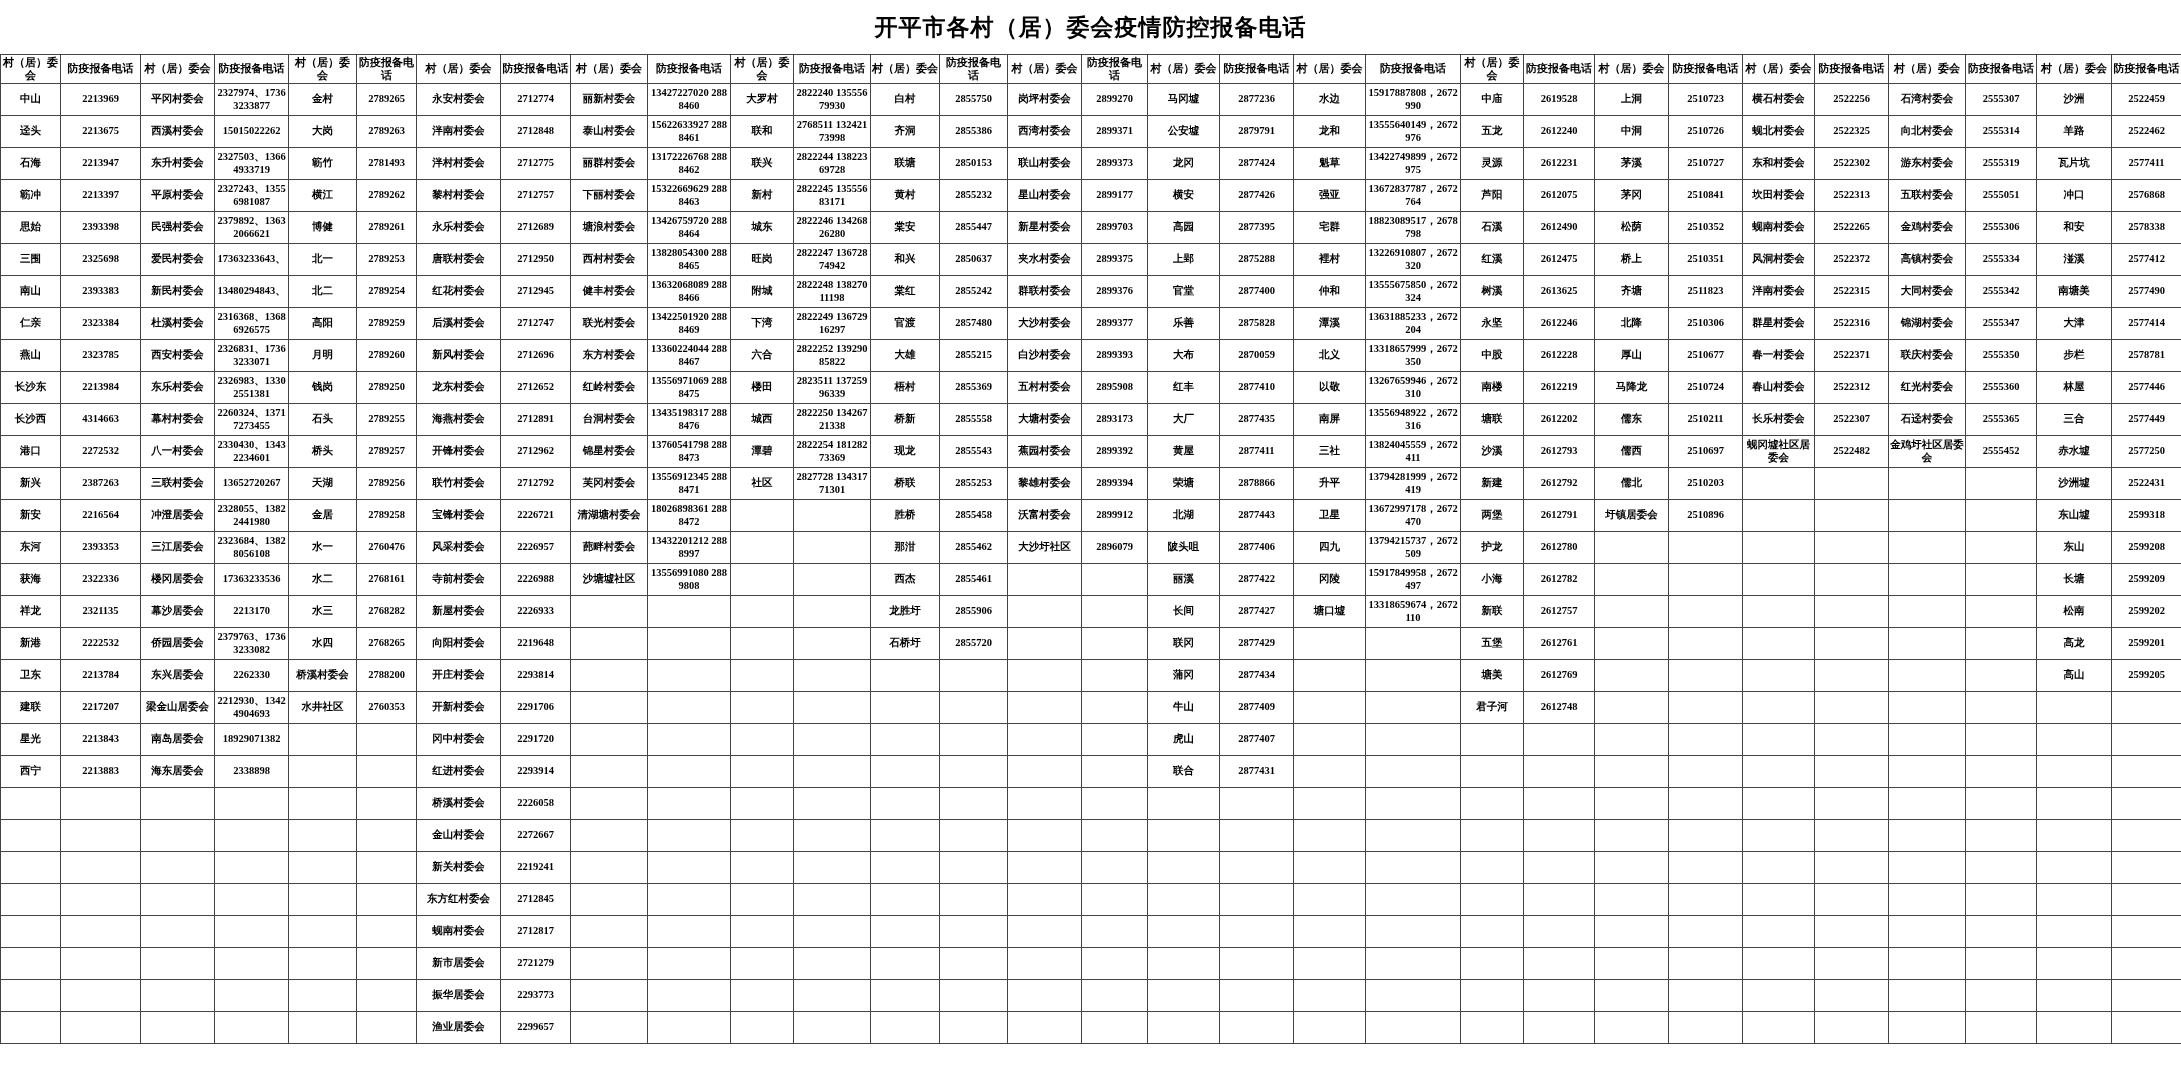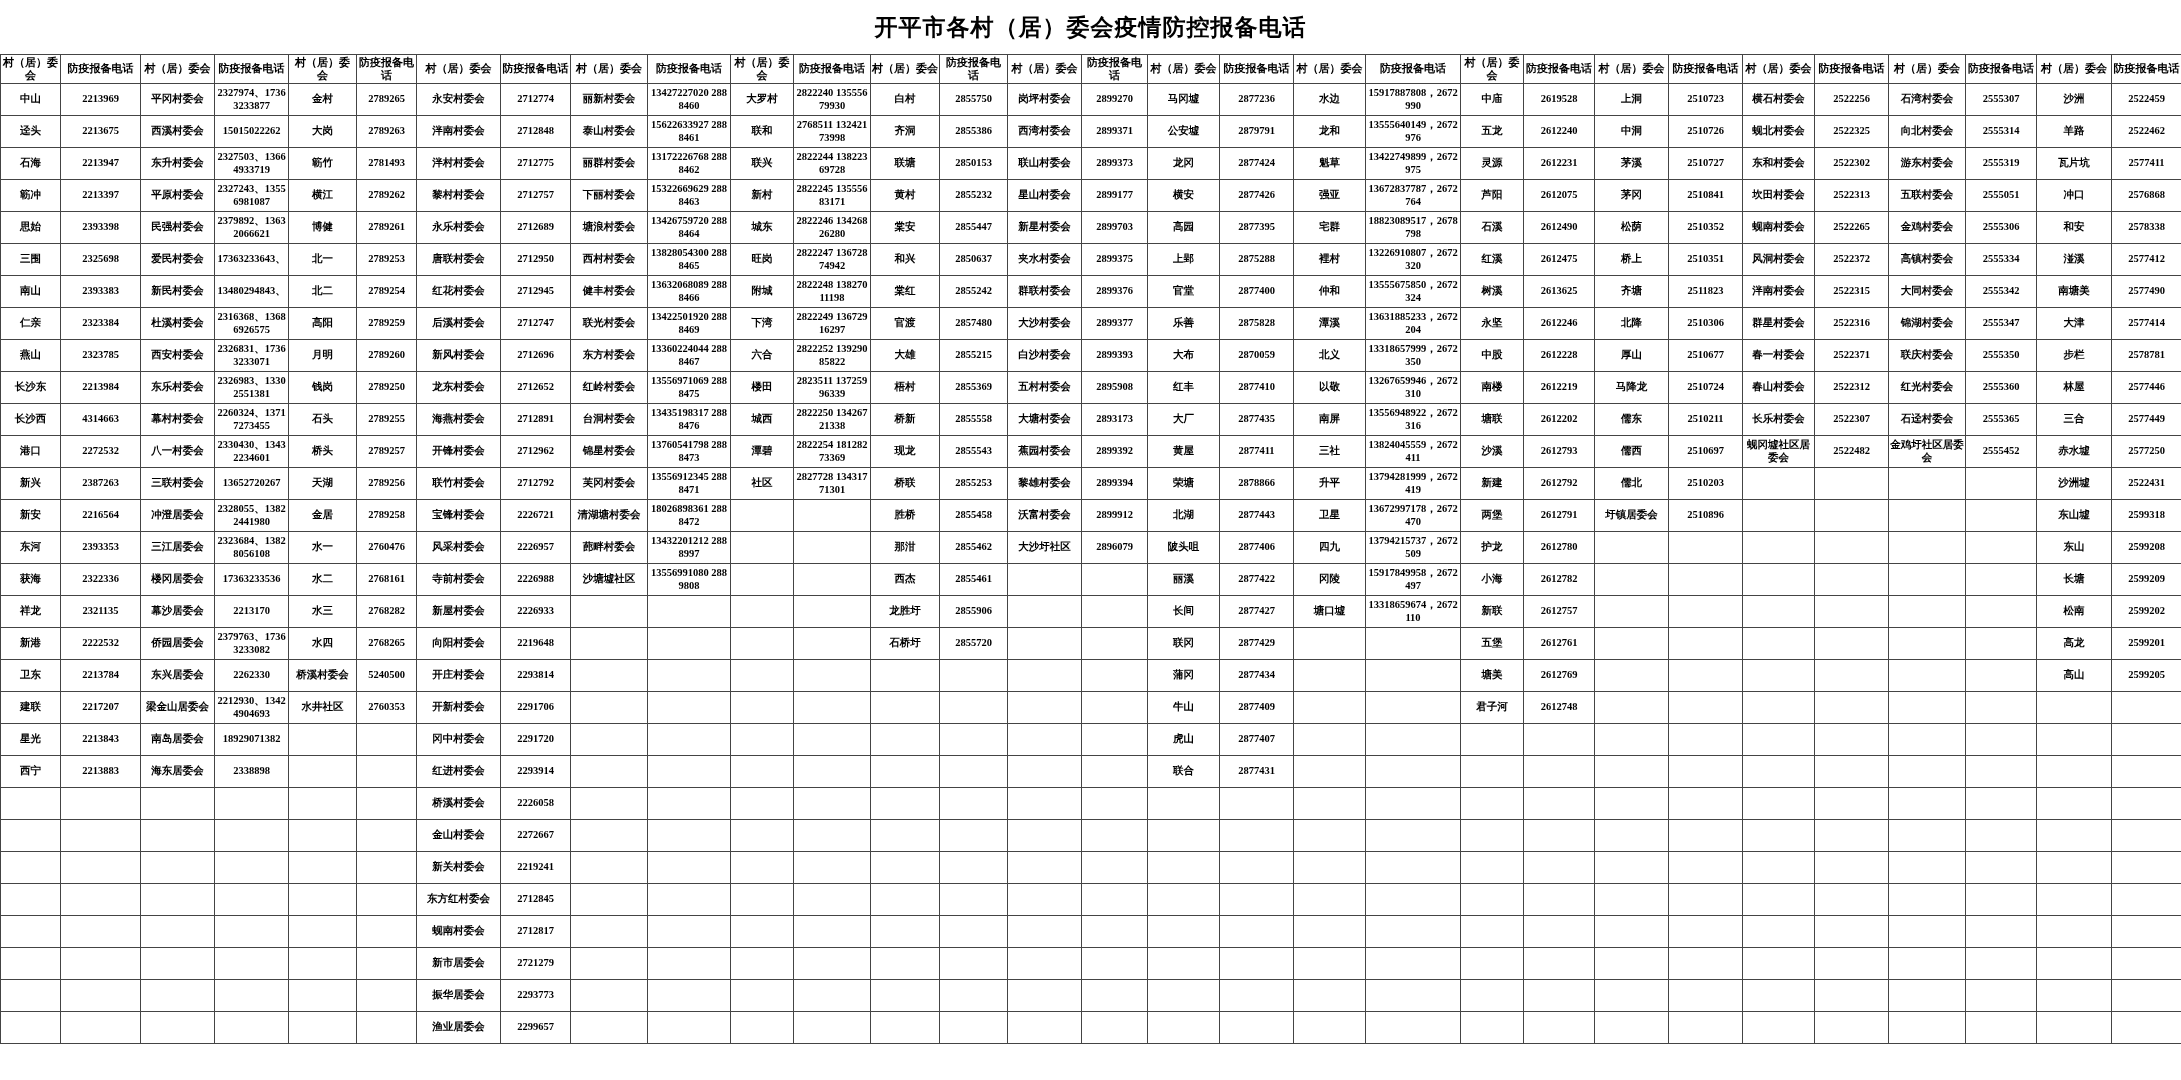--- a/index.html
+++ b/index.html
@@ -668,21 +668,21 @@
           <td class="phone-cell"></td>
           <td class="village-cell">高龙</td>
           <td class="phone-cell">2599201</td>
         </tr>
         <tr>
           <td class="village-cell">卫东</td>
           <td class="phone-cell">2213784</td>
           <td class="village-cell">东兴居委会</td>
           <td class="phone-cell">2262330</td>
           <td class="village-cell">桥溪村委会</td>
-          <td class="phone-cell">5240500</td>
+          <td class="phone-cell">2788200</td>
           <td class="village-cell">开庄村委会</td>
           <td class="phone-cell">2293814</td>
           <td class="village-cell"></td>
           <td class="phone-cell"></td>
           <td class="village-cell"></td>
           <td class="phone-cell"></td>
           <td class="village-cell"></td>
           <td class="phone-cell"></td>
           <td class="village-cell"></td>
           <td class="phone-cell"></td>

